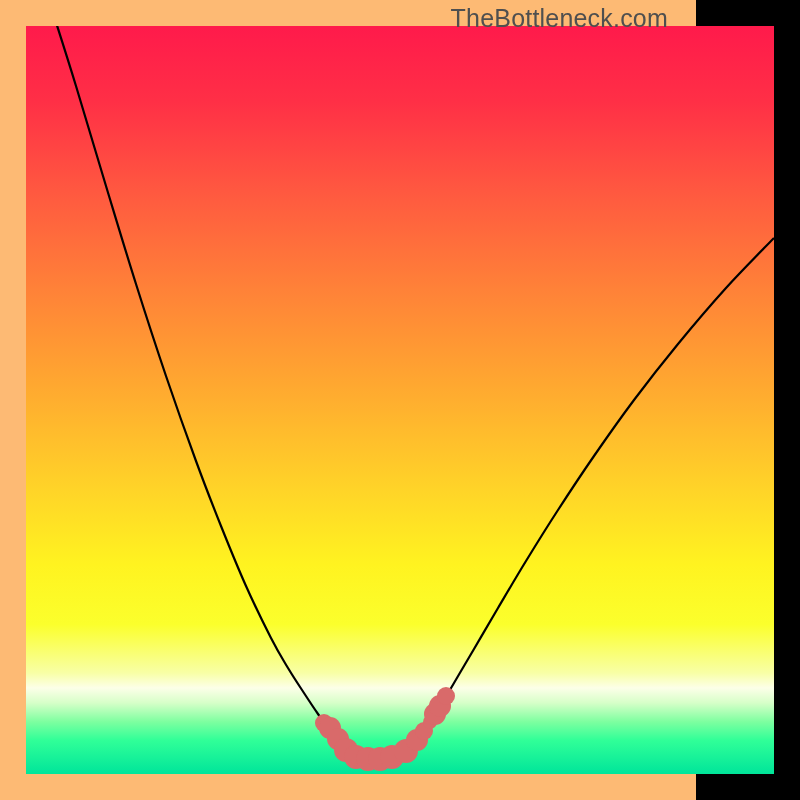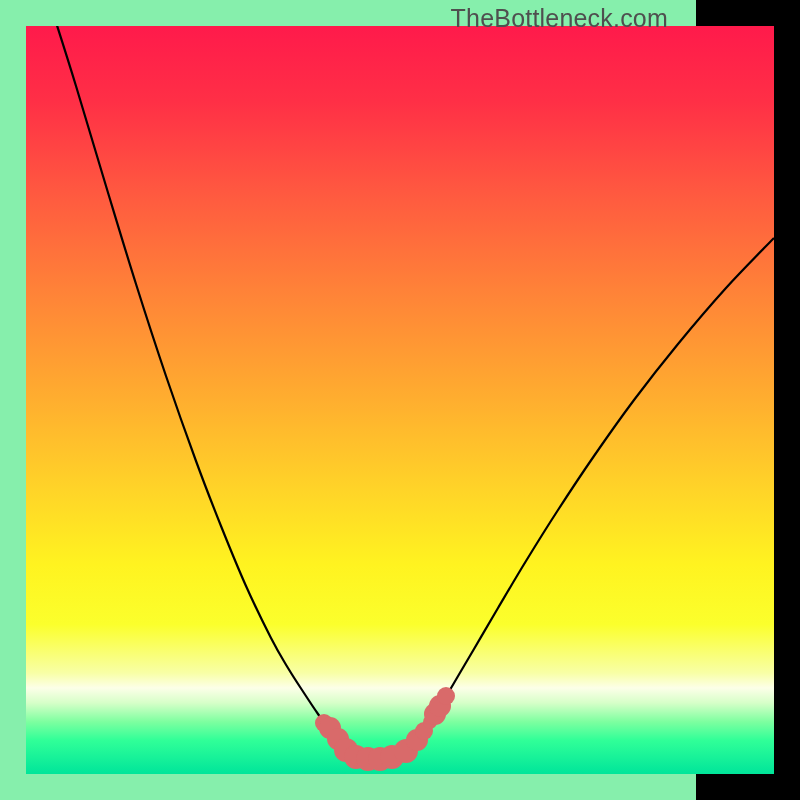--- a/index.html
+++ b/index.html
@@ -1,20 +1,20 @@
 <!DOCTYPE html>
 <html><head>
 <meta charset="utf-8">
 <style>
   * { margin: 0; padding: 0; box-sizing: border-box; }
   body { width: 800px; height: 800px; background: #000; position: relative; font-family: Arial, sans-serif; }
   .frame {
     position: absolute;
     top: 0; left: 0; width: 696px; height: 800px;
-    background: #86efac;
+    background: #fdba74;
   }
   .plot-area {
     position: absolute;
     top: 26px; left: 26px;
     width: 748px; height: 748px;
     overflow: hidden;
   }
   .gradient {
     position: absolute;
     top: 0; left: 0; width: 100%; height: 100%;

